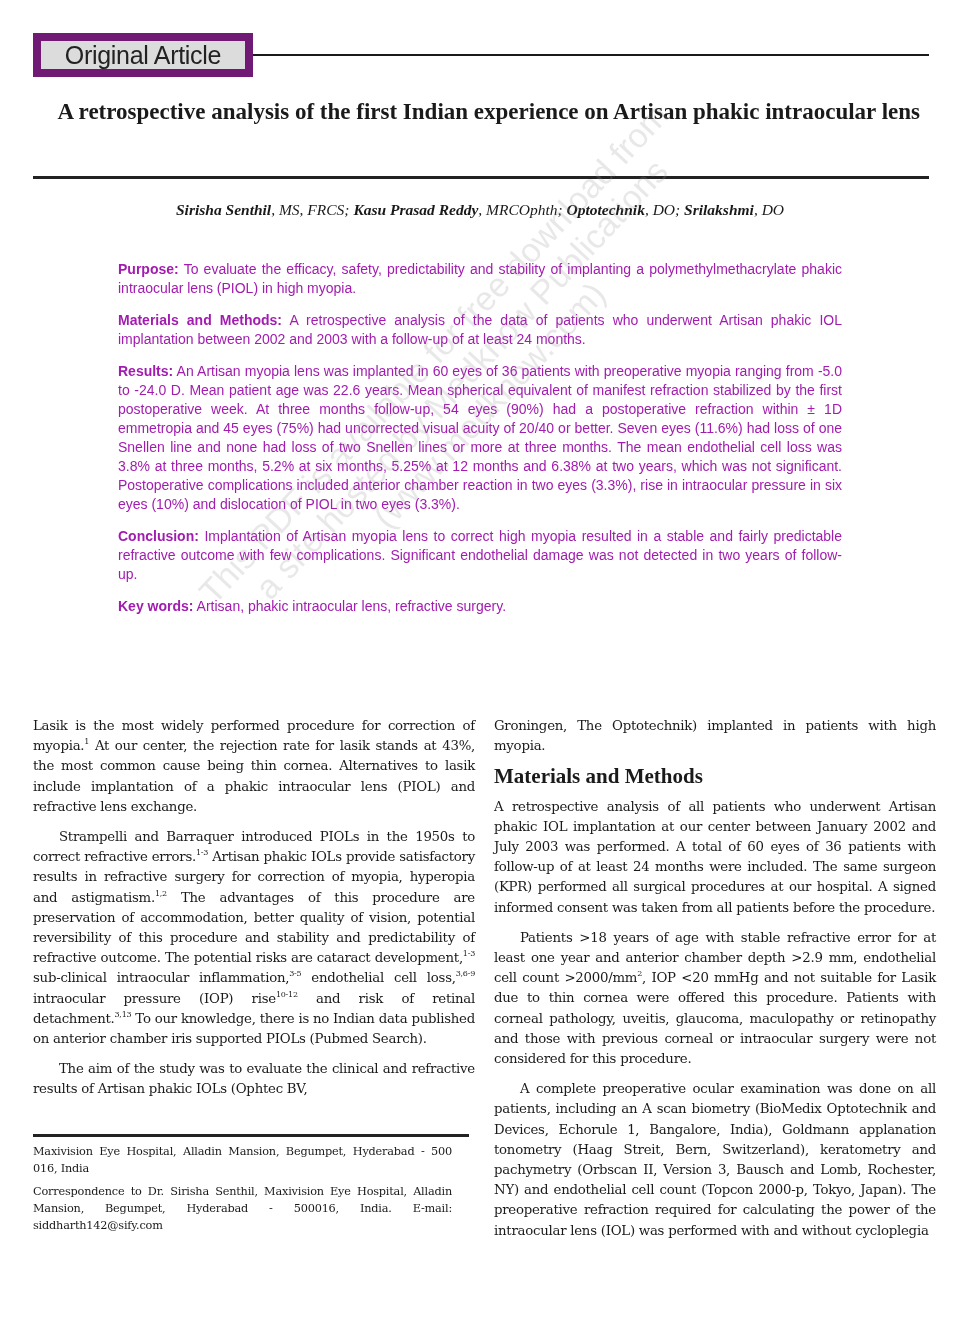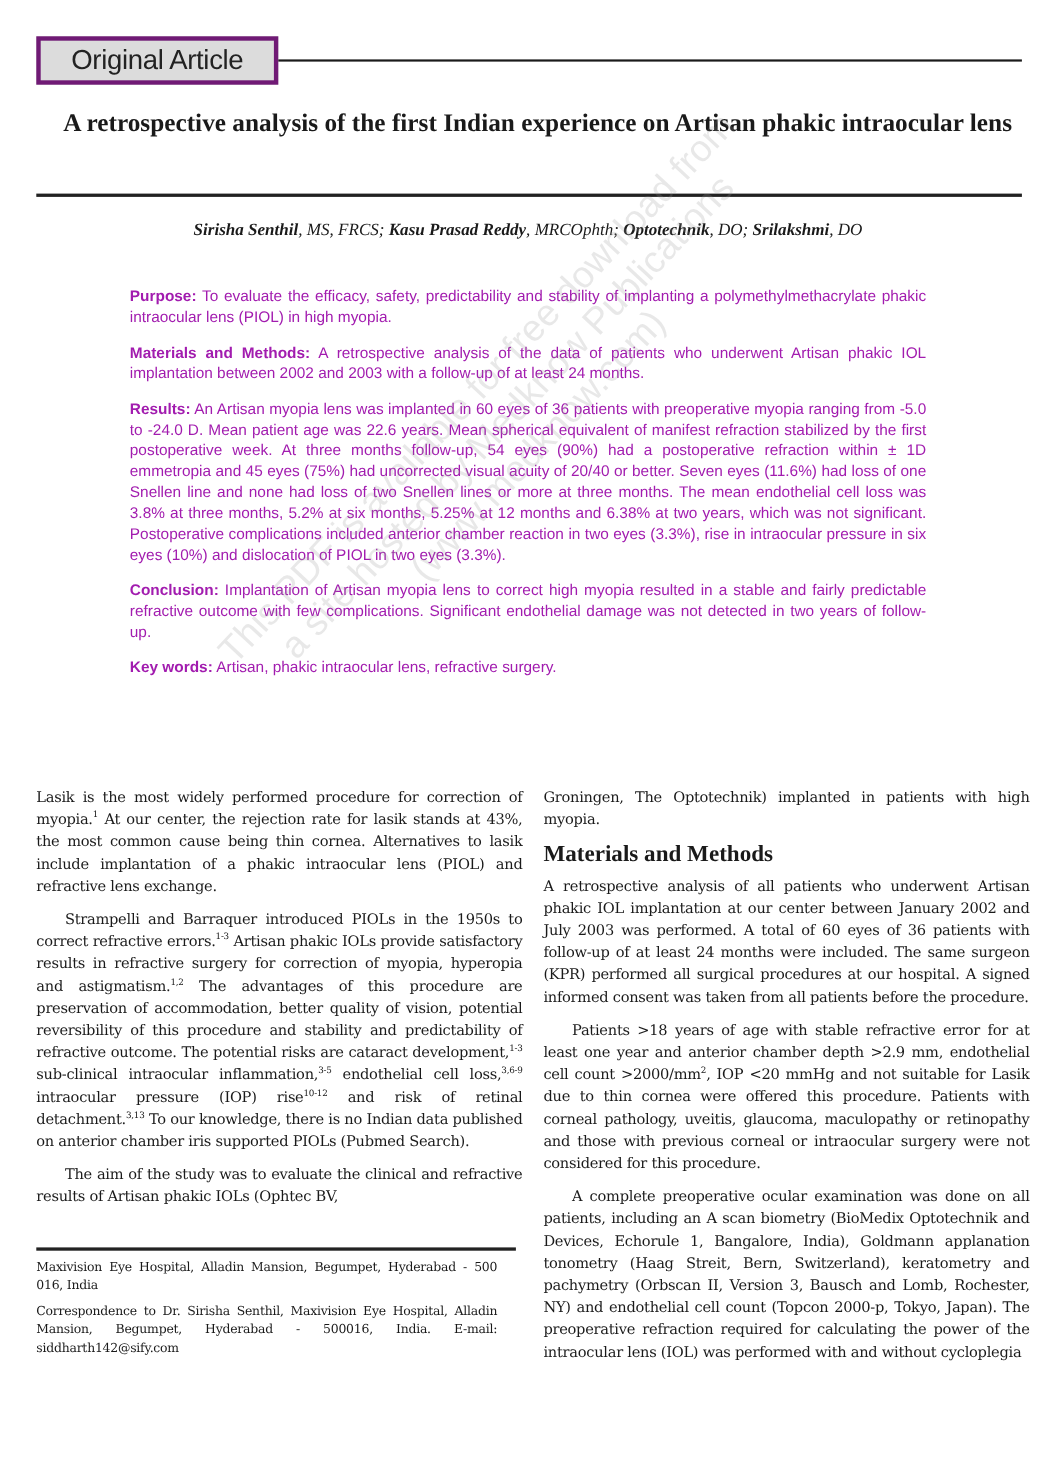--- a/index.html
+++ b/index.html
@@ -3,21 +3,21 @@
   <meta charset="utf-8">
   <style>
     html, body { margin: 0; padding: 0; background: #ffffff; }
     body {
       width: 960px; height: 1344px; position: relative; overflow: hidden;
       font-family: "DejaVu Serif", "Liberation Serif", serif;
       color: #1a1a1a;
     }
     .header-box {
       position: absolute; left: 33px; top: 33px; width: 220px; height: 44px;
-      background: #dcdcdc; border: 4px solid #701a75; box-sizing: border-box;
+      background: #dcdcdc; border: 8px solid #701a75; box-sizing: border-box;
       font-family: "Liberation Sans", sans-serif; font-size: 25px; color: #222;
       display: flex; align-items: center; justify-content: center;
       letter-spacing: -0.3px;
     }
     .header-rule {
       position: absolute; left: 253px; top: 54px; width: 676px; height: 2px; background: #1a1a1a;
     }
     .title {
       position: absolute; left: 40px; top: 96px; width: 880px; text-align: right;
       font-family: "Liberation Serif", serif; font-weight: bold; font-size: 23px; line-height: 31px;

